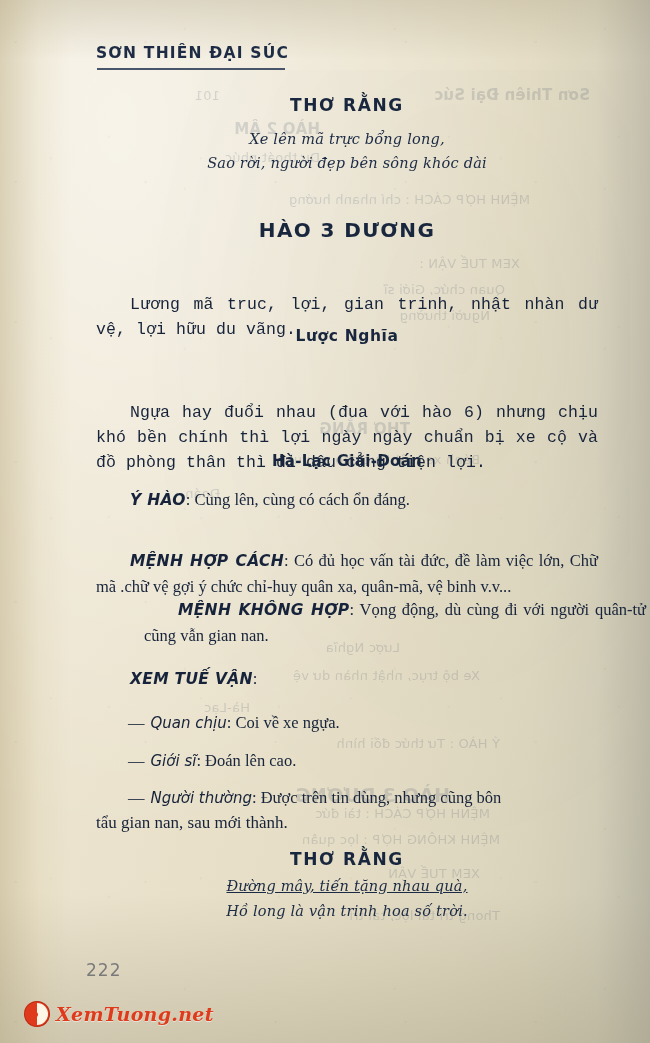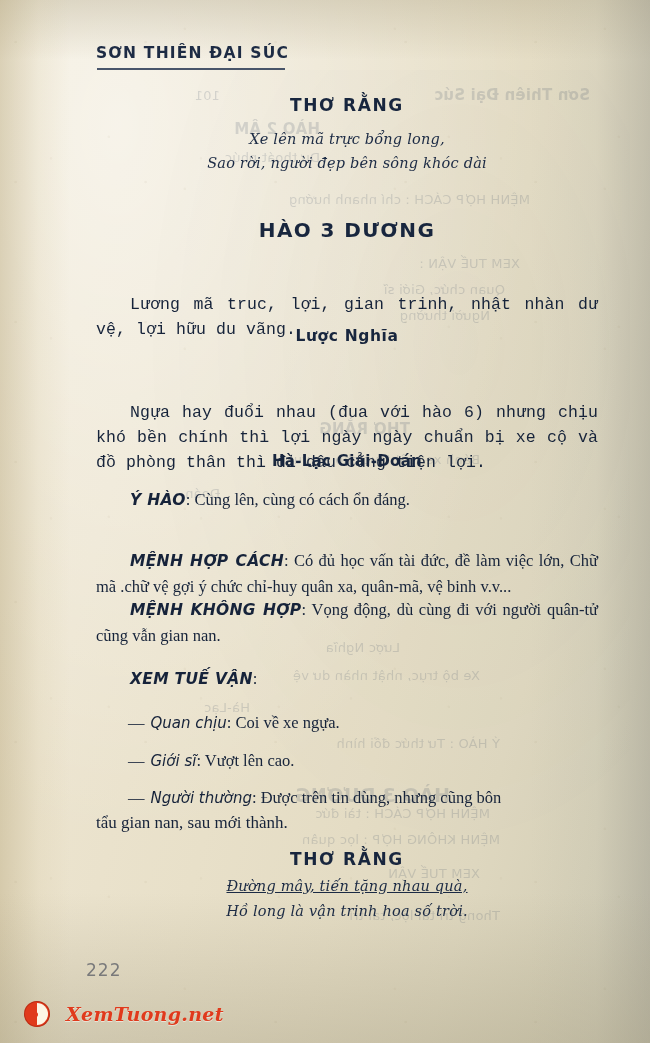--- a/index.html
+++ b/index.html
@@ -177,21 +177,21 @@
     font-family: "DejaVu Sans", sans-serif;
     font-style: italic;
     font-weight: bold;
     font-size: 15.5px;
     letter-spacing: .3px;
   }
   .entry .ind { display: inline-block; width: 34px; }
 
   .e-yhao    { top: 487px; }
   .e-menhhop { top: 518px; margin-top: 30px; }
-  .e-menhkhong { top: 597px; }
+  .e-menhkhong { top: 597px; margin-left: 48px; }
   .e-xemtue  { top: 666px; }
 
   .bullet {
     position: absolute;
     width: 470px;
     left: 32px;
     font-family: "Liberation Serif", serif;
     font-size: 16.5px;
     line-height: 25px;
     color: #16233a;
@@ -228,21 +228,21 @@
     letter-spacing: 1px;
   }
 
   
   .watermark {
     position: absolute;
     left: 24px;
     bottom: 16px;
     display: flex;
     align-items: center;
-    gap: 16px;
+    gap: 6px;
     pointer-events: none;
   }
   .wm-logo {
     position: relative;
     width: 26px;
     height: 26px;
     border-radius: 50%;
     background: #e03a1c;
     box-shadow: 0 0 0 1px rgba(120,20,10,.35) inset;
   }
@@ -360,21 +360,21 @@
       <span class="ind"></span><span class="lead-b">XEM TUẾ VẬN</span><span>:</span>
     </div>
 
     <div class="bullet b-1">
       <span class="dash">—</span><span class="it">Quan chịu</span><span>:</span>
       <span>Coi về xe ngựa.</span>
     </div>
 
     <div class="bullet b-2">
       <span class="dash">—</span><span class="it">Giới sĩ</span><span>:</span>
-      <span>Vượt lên cao.</span>
+      <span>Đoán lên cao.</span>
     </div>
 
     <div class="bullet b-3">
       <span class="dash">—</span><span class="it">Người thường</span><span>:</span>
       <span>Được trên tin dùng, nhưng cũng bôn</span>
     </div>
     <div class="b-3-cont">tẩu gian nan, sau mới thành.</div>
 
     <div class="h-center h-tho2">THƠ RẰNG</div>
     <div class="verse verse2a">Đường mây, tiến tặng nhau quà,</div>

